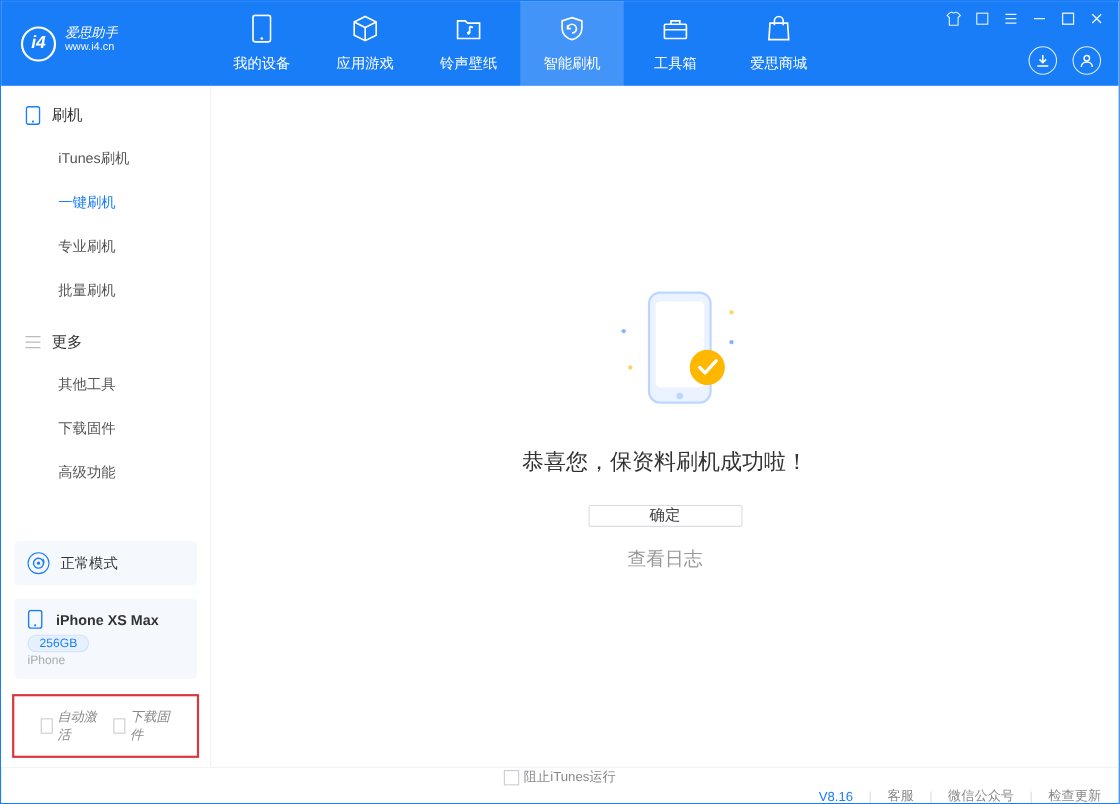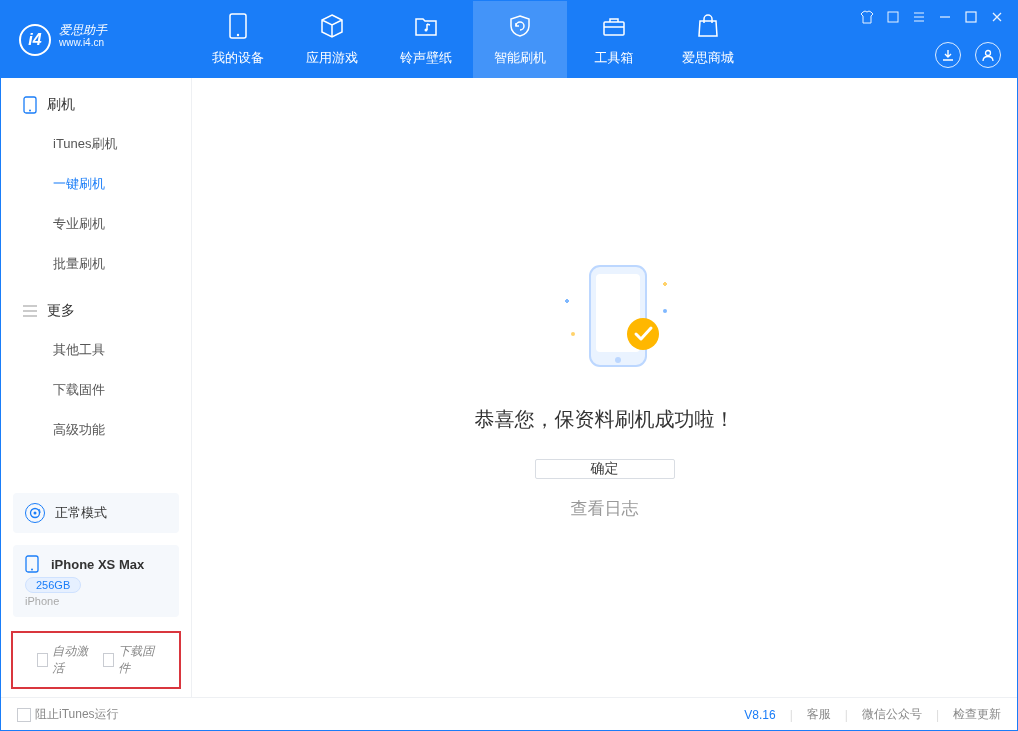--- a/index.html
+++ b/index.html
@@ -47,21 +47,21 @@
 .chk-label { font-size: 12px; color: #888; display: inline-flex; align-items: center; cursor: pointer; }
 
 
 .main { flex: 1; position: relative; display: flex; flex-direction: column; align-items: center; justify-content: center; }
 .illus { width: 140px; height: 130px; margin-bottom: 20px; position: relative; }
 .big-text { font-size: 20px; color: #333; margin-bottom: 26px; }
 .ok-btn { width: 140px; height: 20px; border: 1px solid #d9dde3; background: #fff; font-size: 14px; color: #444; cursor: pointer; border-radius: 2px; }
 .log-link { margin-top: 18px; font-size: 17px; color: #999; cursor: pointer; }
 
 
-.status { height: 34px; border-top: 1px solid #eef0f3; display: flex; align-items: center; padding: 0 16px; font-size: 12px; color: #888; }
+.status { height: 34px; border-top: 1px solid #eef0f3; display: flex; align-items: center; padding: 0 16px; font-size: 12px; color: #888; flex-direction: column; }
 .status-right { margin-left: auto; display: flex; align-items: center; gap: 14px; }
 .sep { color: #ddd; }
 .status-link { cursor: pointer; }
 .ver { color: #1a7df8; }
 
 svg { display: block; }
 </style>
 </head>
 <body>
 

